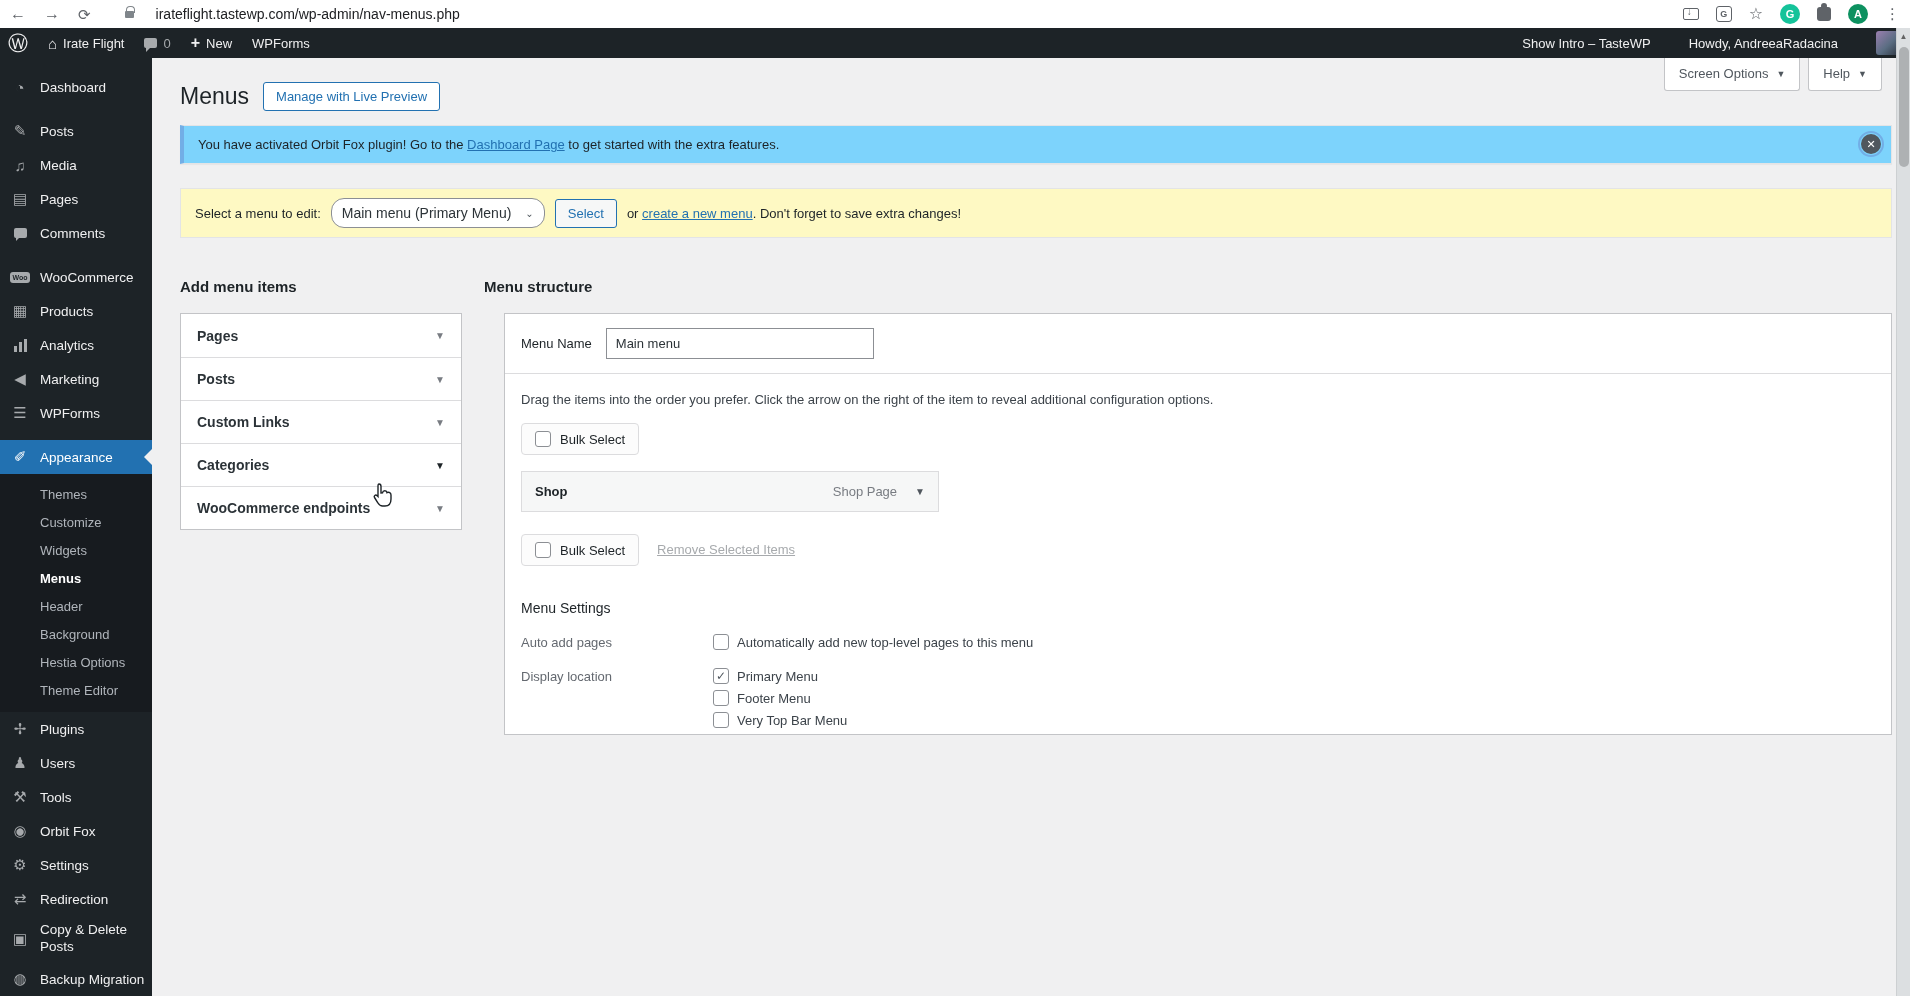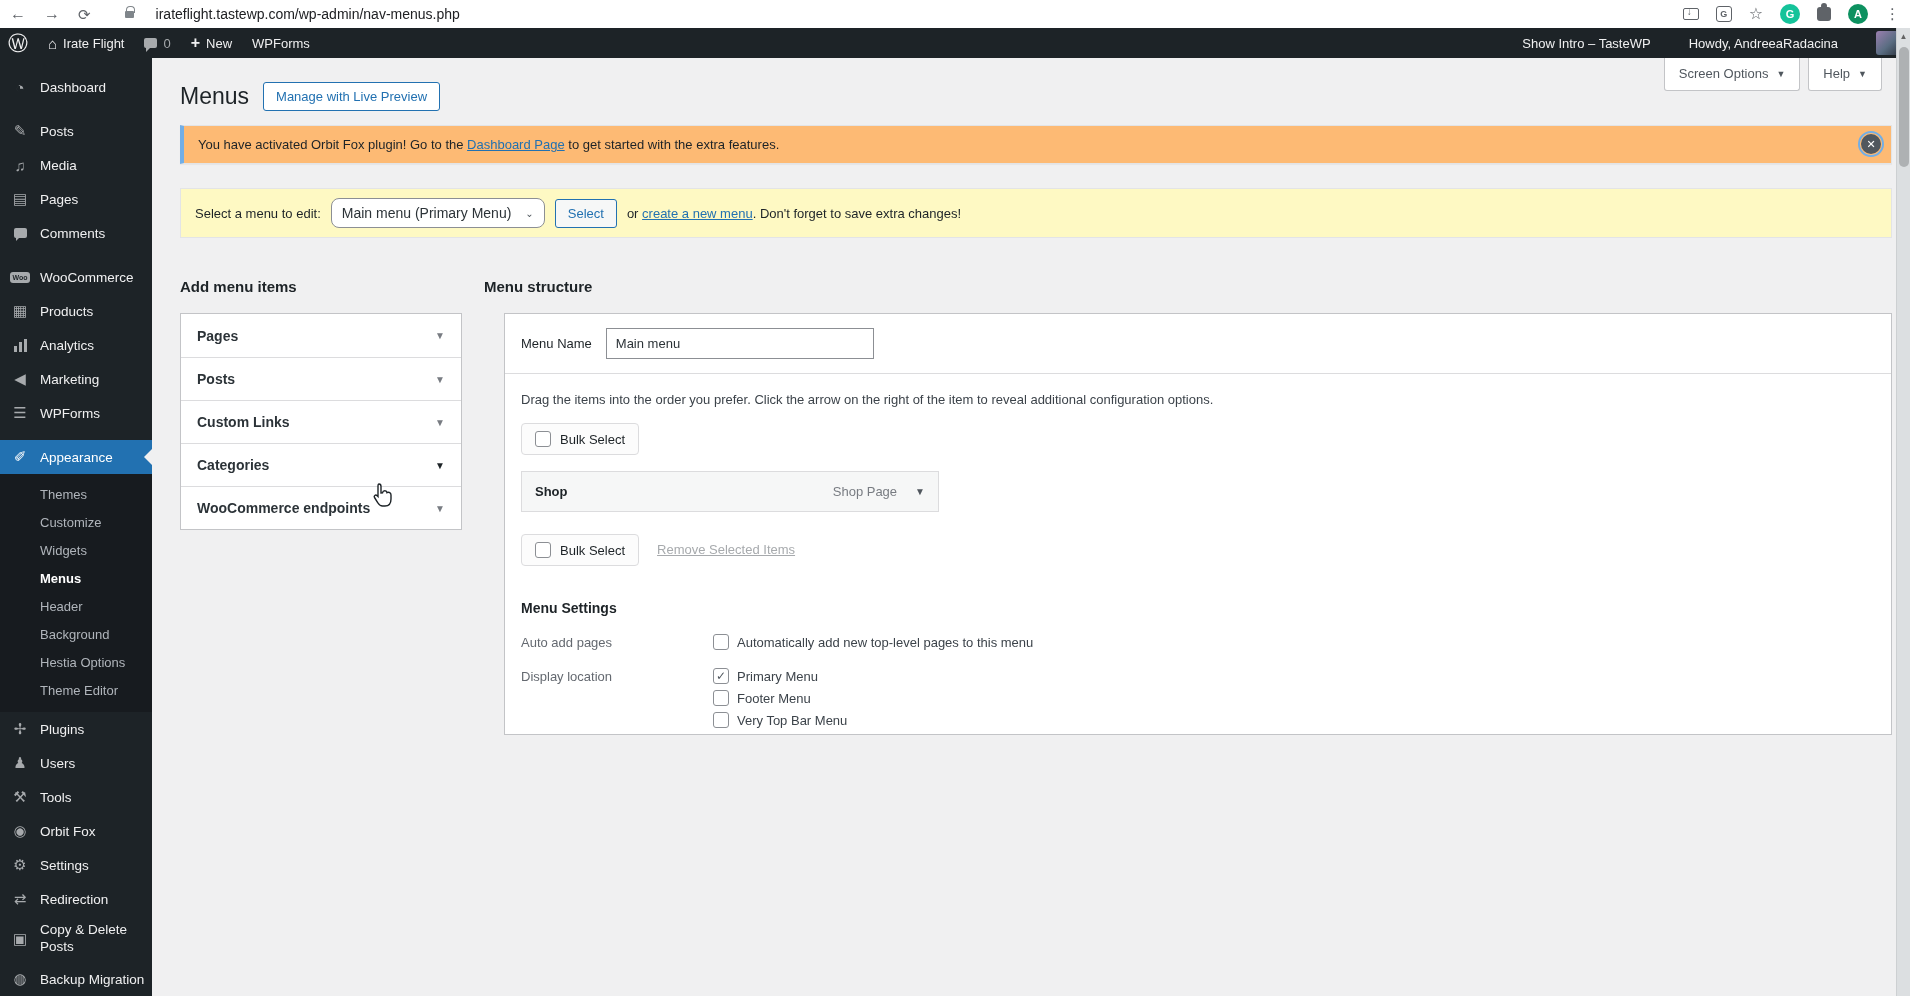--- a/index.html
+++ b/index.html
@@ -60,30 +60,30 @@
   
   .content { flex:1; padding:18px 18px 0 28px; position:relative; background:#f0f0f1; }
   .screen-meta { position:absolute; top:0; right:28px; display:flex; gap:8px; }
   .meta-btn { background:#fff; border:1px solid #c3c4c7; border-top:none; border-radius:0 0 3px 3px; color:#50575e; font-size:13px; padding:8px 14px 9px; display:flex; align-items:center; gap:8px; cursor:pointer; }
   .meta-btn .car { font-size:9px; color:#50575e; }
 
   .title-row { display:flex; align-items:center; gap:14px; margin-top:6px; }
   .page-title { font-size:23px; font-weight:400; color:#1d2327; }
   .live-preview-btn { background:#fff; border:1px solid #2271b1; color:#2271b1; font-size:13px; border-radius:3px; padding:6px 12px; cursor:pointer; }
 
-  .notice { margin-top:14px; background:#fdba74; border:1px solid #e3e4e6; border-left:4px solid #72aee6; box-shadow:0 1px 1px rgba(0,0,0,.04); padding:11px 44px 11px 14px; font-size:13px; color:#1d2327; position:relative; }
+  .notice { margin-top:14px; background:#7dd3fc; border:1px solid #e3e4e6; border-left:4px solid #72aee6; box-shadow:0 1px 1px rgba(0,0,0,.04); padding:11px 44px 11px 14px; font-size:13px; color:#1d2327; position:relative; }
   .notice a { color:#2271b1; }
   .notice-dismiss { position:absolute; right:10px; top:8px; width:20px; height:20px; border-radius:50%; background:#50575e; color:#fff; font-size:11px; font-weight:bold; display:flex; align-items:center; justify-content:center; outline:2px solid #72aee6; outline-offset:1px; cursor:pointer; }
 
   .tabs { margin-top:26px; border-bottom:1px solid #c3c4c7; display:flex; gap:5px; padding-left:0; }
   .tab { font-size:14px; padding:9px 14px; border:1px solid #c3c4c7; border-bottom:none; margin-bottom:-1px; background:#dcdcde; color:#50575e; cursor:pointer; }
   .tab.active { background:#f0f0f1; color:#000; font-weight:bold; border-bottom:1px solid #f0f0f1; }
 
   .manage-menus { margin-top:24px; background:#fef9c3; border:1px solid #e3e4e6; padding:9px 14px; display:flex; align-items:center; gap:10px; font-size:13px; color:#1d2327; }
-  .menu-select { border:1px solid #8c8f94; border-radius:8px; background:#fff; padding:6px 10px; display:flex; align-items:center; gap:14px; font-size:14px; color:#2c3338; cursor:pointer; }
+  .menu-select { border:1px solid #8c8f94; border-radius:13px; background:#fff; padding:6px 10px; display:flex; align-items:center; gap:14px; font-size:14px; color:#2c3338; cursor:pointer; }
   .menu-select .car { font-size:10px; color:#50575e; }
   .select-btn { background:#f6f7f7; border:1px solid #2271b1; color:#2271b1; border-radius:3px; font-size:13px; padding:6px 12px; cursor:pointer; }
   .manage-menus a { color:#2271b1; }
 
   .columns { margin-top:40px; display:flex; gap:22px; align-items:flex-start; }
   .col-left { width:282px; flex-shrink:0; }
   .col-h2 { font-size:15px; font-weight:bold; color:#1d2327; }
   .accordion { margin-top:18px; background:#fff; border:1px solid #c3c4c7; }
   .acc-row { height:43px; display:flex; align-items:center; padding:0 16px; font-size:14px; font-weight:600; color:#2c3338; border-top:1px solid #dcdcde; cursor:pointer; }
   .acc-row:first-child { border-top:none; }
@@ -100,21 +100,21 @@
   .bulk-box { display:inline-flex; align-items:center; gap:9px; border:1px solid #dcdcde; background:#fcfcfc; border-radius:4px; padding:7px 13px; font-size:13px; color:#1d2327; margin-top:16px; cursor:pointer; }
   .cb { width:16px; height:16px; border:1px solid #8c8f94; border-radius:3px; background:#fff; flex-shrink:0; display:inline-flex; align-items:center; justify-content:center; font-size:12px; color:#50575e; }
   .cb.checked::after { content:"✓"; font-weight:bold; }
   .menu-item-bar { margin-top:16px; width:418px; height:41px; background:#f6f7f7; border:1px solid #dcdcde; display:flex; align-items:center; padding:0 13px; }
   .mi-title { font-size:13px; font-weight:bold; color:#1d2327; }
   .mi-type { margin-left:auto; font-size:13px; color:#787c82; }
   .mi-car { margin-left:18px; font-size:10px; color:#50575e; cursor:pointer; }
   .bulk-row { display:flex; align-items:center; gap:18px; margin-top:6px; }
   .bulk-row .bulk-box { margin-top:16px; }
   .remove-link { font-size:13px; color:#a7aaad; text-decoration:underline; margin-top:14px; }
-  .settings-h3 { margin-top:34px; font-size:14px; font-weight:700; color:#1d2327; }
+  .settings-h3 { margin-top:34px; font-size:14px; font-weight:400; color:#1d2327; }
   .field-row { display:flex; margin-top:18px; }
   .field-label { width:192px; font-size:13px; color:#646970; padding-top:1px; flex-shrink:0; }
   .field-ctl { display:flex; flex-direction:column; gap:6px; }
   .cb-line { display:flex; align-items:center; gap:8px; font-size:13px; color:#3c434a; cursor:pointer; }
   .panel-footer { margin-top:26px; border-top:1px solid #dcdcde; padding:12px 16px; display:flex; align-items:center; min-height:56px; }
   .delete-link { font-size:13px; color:#b32d2e; text-decoration:underline; }
   .save-btn { margin-left:auto; background:#3858e9; color:#fff; border:none; border-radius:5px; font-size:13.5px; font-weight:600; padding:10px 17px; cursor:pointer; font-family:inherit; }
 
   
   .pg-scrollbar { position:absolute; top:28px; right:0; width:14px; height:968px; background:#dcdfe1; border-left:1px solid #cdd0d2; display:flex; flex-direction:column; align-items:center; }

